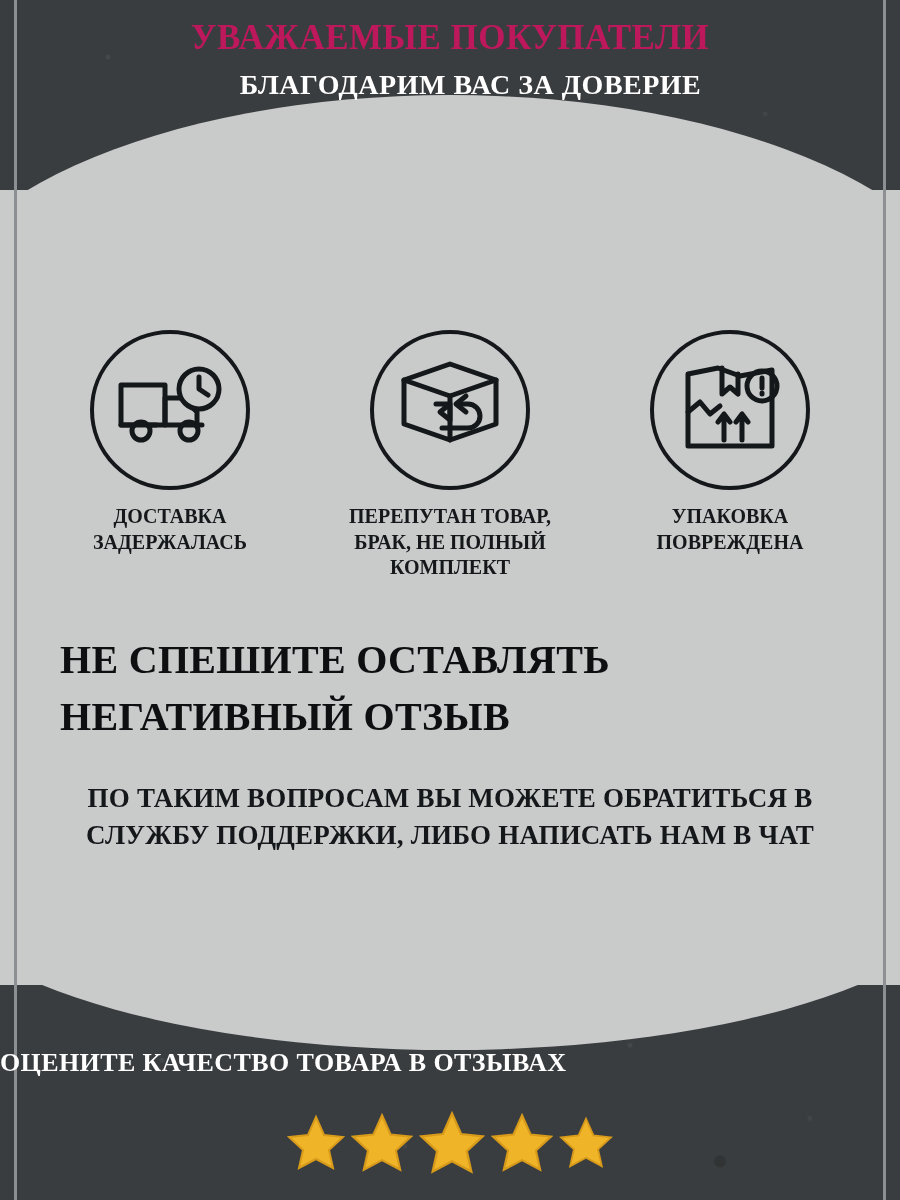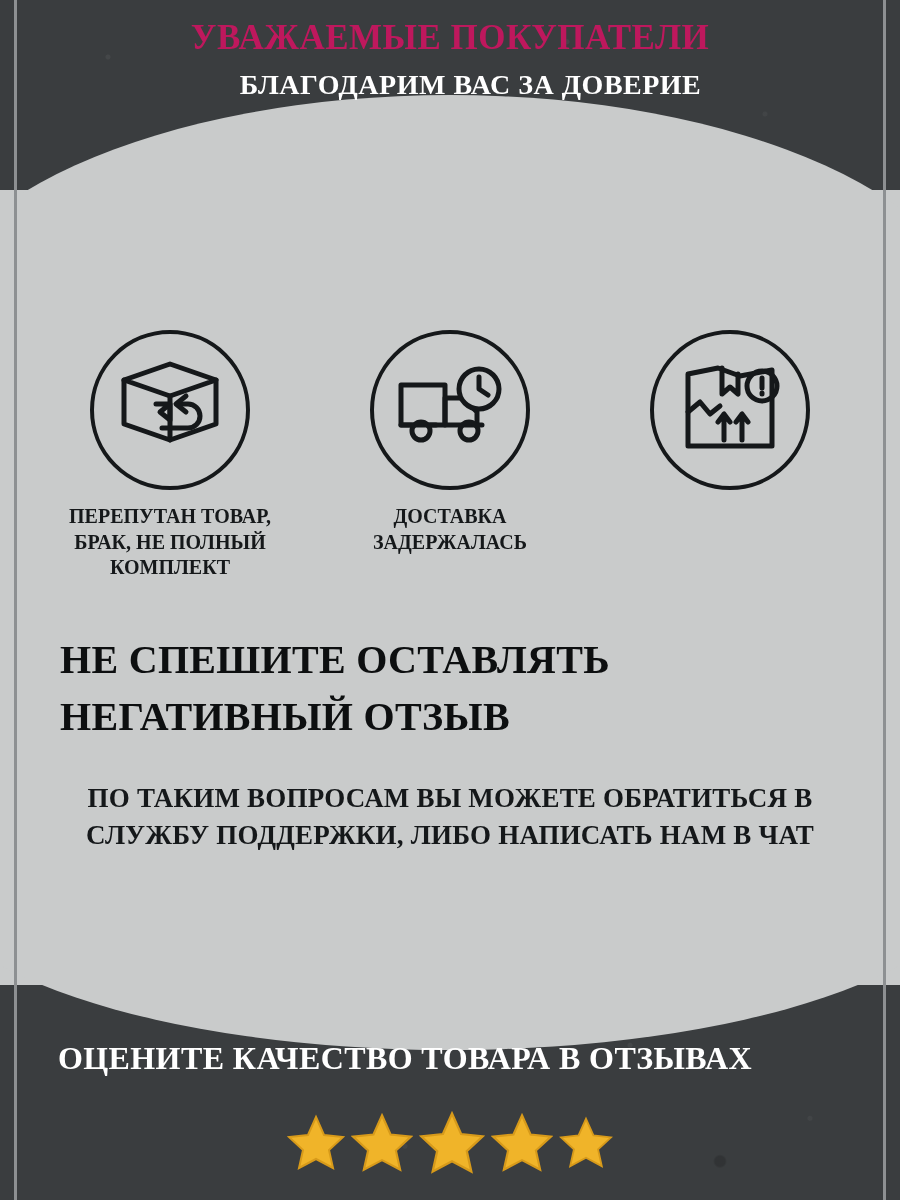--- a/index.html
+++ b/index.html
@@ -121,22 +121,22 @@
   }
   .bottom-curve {
     position:absolute; left:-80px; bottom:150px;
     width:1060px; height:180px;
     background:#c9cbcb;
     border-radius:0 0 50% 50% / 0 0 100% 100%;
     z-index:2;
   }
   .bottom-text {
     position:absolute; left:0; bottom:120px; width:752px;
-    text-align:right; z-index:5;
-    font-size:32px; font-weight:bold; color:#ffffff;
+    text-align:left; z-index:5;
+    font-size:26px; font-weight:bold; color:#ffffff;
     text-transform:uppercase; line-height:1.3; letter-spacing:.4px;
   }
   .stars {
     position:absolute; left:0; bottom:22px; width:900px;
     display:flex; justify-content:center; align-items:center;
     gap:6px; z-index:5;
   }
   .star { display:block; }
 </style>
 </head>
@@ -150,36 +150,20 @@
   <div class="top-text">
     <div class="title-gold">УВАЖАЕМЫЕ ПОКУПАТЕЛИ</div>
     <div class="title-white">БЛАГОДАРИМ ВАС ЗА ДОВЕРИЕ</div>
   </div>
 
   <div class="edge-line left"></div>
   <div class="edge-line right"></div>
 
 
   <div class="icons">
-
-    <div class="icon-col">
-      <div class="circle">
-        <span>
-          <svg width="108" height="100" viewBox="0 0 108 100" fill="none" stroke="#15181a" stroke-width="5" stroke-linecap="round" stroke-linejoin="round">
-            <path d="M54 6 L100 22 L54 38 L8 22 Z"></path>
-            <path d="M8 22 v44 l46 16 V38"></path>
-            <path d="M100 22 v44 l-46 16"></path>
-            <path d="M40 46 h14 v16 l-10 -8 10 -8"></path>
-            <path d="M46 70 h26 a12 12 0 0 0 0 -24 h-8"></path>
-            <path d="M70 38 l-10 8 10 8"></path>
-          </svg>
-        </span>
-      </div>
-      <div class="icon-caption">ПЕРЕПУТАН ТОВАР, БРАК, НЕ ПОЛНЫЙ КОМПЛЕКТ</div>
-    </div>
 
     <div class="icon-col">
       <div class="circle">
         <span>
           <svg width="110" height="86" viewBox="0 0 110 86" fill="none" stroke="#15181a" stroke-width="5" stroke-linecap="round" stroke-linejoin="round">
             <path d="M6 20 h44 v40 H6 z"></path>
             <path d="M50 33 h18 l14 14 v13 H50 z"></path>
             <circle cx="26" cy="66" r="9" fill="none"></circle>
             <circle cx="74" cy="66" r="9" fill="none"></circle>
             <path d="M6 60 h11 M35 60 h6 M83 60 h4"></path>
@@ -187,32 +171,49 @@
             <path d="M84 12 v12 l9 6"></path>
           </svg>
         </span>
       </div>
       <div class="icon-caption">ДОСТАВКА ЗАДЕРЖАЛАСЬ</div>
     </div>
 
     <div class="icon-col">
       <div class="circle">
         <span>
+          <svg width="108" height="100" viewBox="0 0 108 100" fill="none" stroke="#15181a" stroke-width="5" stroke-linecap="round" stroke-linejoin="round">
+            <path d="M54 6 L100 22 L54 38 L8 22 Z"></path>
+            <path d="M8 22 v44 l46 16 V38"></path>
+            <path d="M100 22 v44 l-46 16"></path>
+            <path d="M40 46 h14 v16 l-10 -8 10 -8"></path>
+            <path d="M46 70 h26 a12 12 0 0 0 0 -24 h-8"></path>
+            <path d="M70 38 l-10 8 10 8"></path>
+          </svg>
+        </span>
+      </div>
+      <div class="icon-caption">ПЕРЕПУТАН ТОВАР, БРАК, НЕ ПОЛНЫЙ КОМПЛЕКТ</div>
+    </div>
+
+    <div class="icon-col">
+      <div class="circle">
+        <span>
           <svg width="104" height="96" viewBox="0 0 104 96" fill="none" stroke="#15181a" stroke-width="5" stroke-linecap="round" stroke-linejoin="round">
             <path d="M10 14 L40 8 L62 16 L94 10 v76 H10 Z"></path>
             <path d="M44 8 v26 l8 -7 8 7 V14"></path>
             <path d="M10 52 l12 -10 10 12 10 -8"></path>
             <path d="M46 80 V54 l-6 8 M46 54 l6 8"></path>
             <path d="M64 80 V54 l-6 8 M64 54 l6 8"></path>
             <circle cx="84" cy="26" r="15"></circle>
             <path d="M84 18 v10"></path>
             <path d="M84 33 v1"></path>
           </svg>
         </span>
       </div>
+      <div class="icon-caption">УПАКОВКА ПОВРЕЖДЕНА</div>
     </div>
 
   </div>
 
   <div class="headline">НЕ СПЕШИТЕ ОСТАВЛЯТЬ НЕГАТИВНЫЙ ОТЗЫВ</div>
 
   <div class="subtext">ПО ТАКИМ ВОПРОСАМ ВЫ МОЖЕТЕ ОБРАТИТЬСЯ В СЛУЖБУ ПОДДЕРЖКИ, ЛИБО НАПИСАТЬ НАМ В ЧАТ</div>
 
   <div class="bottom-band"></div>
   <div class="bottom-curve"></div>

